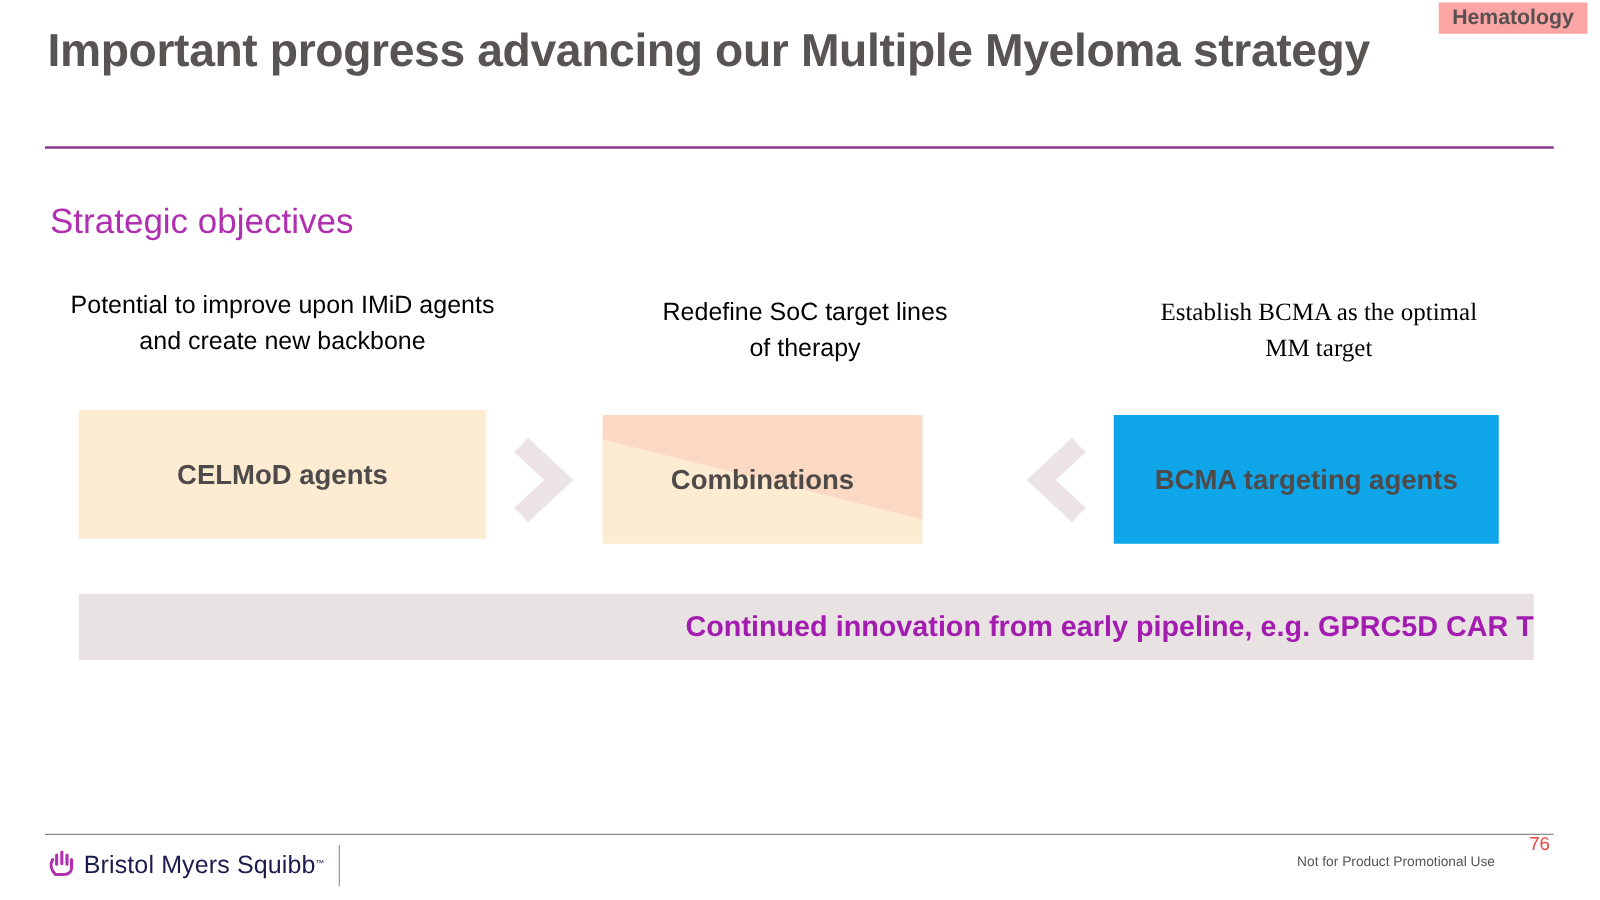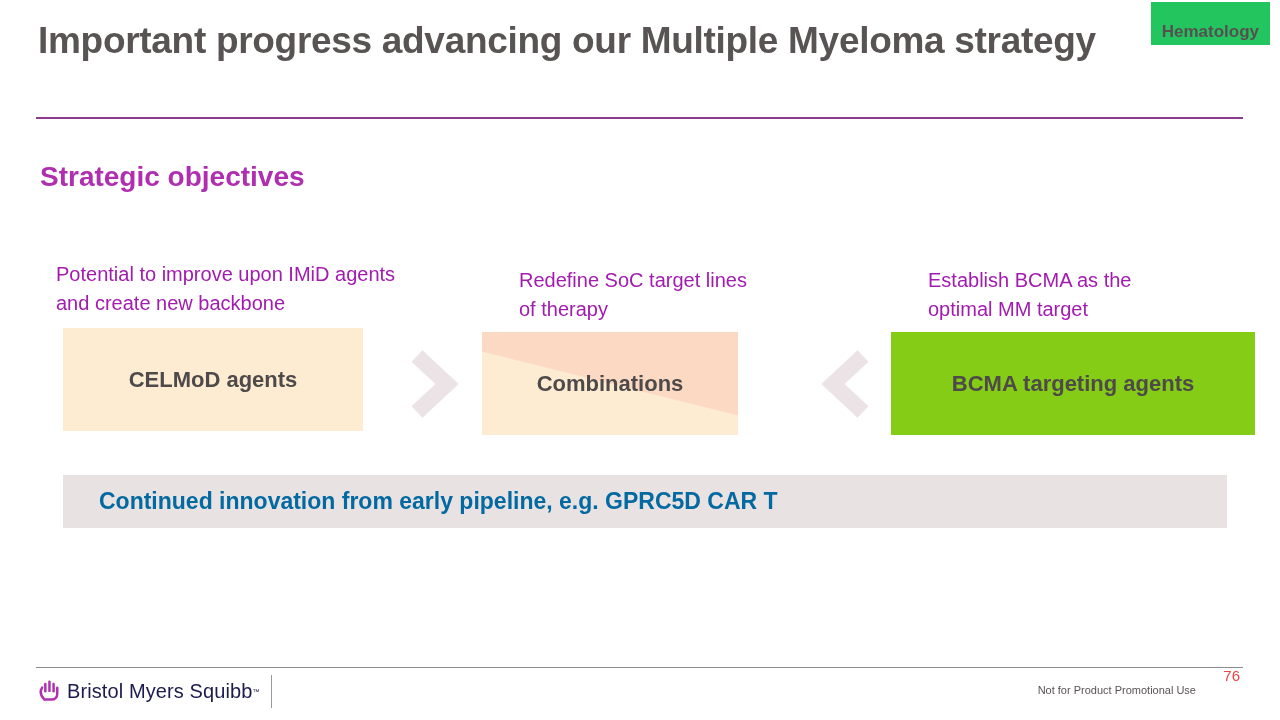--- a/index.html
+++ b/index.html
@@ -7,69 +7,69 @@
   body {
     position:relative;
     background:#ffffff;
     font-family:"Liberation Sans", sans-serif;
     color:#595454;
     overflow:hidden;
   }
 
   .badge {
     position:absolute; top:2px; right:10px;
-    background:#22c55e;
-    padding:20px 11px 3px 11px;
+    background:#fca5a5;
+    padding:2px 11px 3px 11px;
     font-size:17px; font-weight:bold; color:#565050;text-align:right;
   }
 
   .title {
     position:absolute; left:38px; top:18px; width:1060px;
     font-size:37px; font-weight:bold; color:#595454;
     line-height:1.24; letter-spacing:-0.3px;
   }
 
   .title-rule {
     position:absolute; left:36px; top:117px; width:1207px; height:2px;
     background:#8e3a8d;
   }
 
   .section-heading {
     position:absolute; left:40px; top:161px;
-    font-size:28px; font-weight:bold; color:#b02fb0;
+    font-size:28px; font-weight:normal; color:#b02fb0;
   }
 
   .objective {
-    position:absolute; 
-    font-size:20px; line-height:1.45; color:#a21caf;margin-top:30px;
+    position:absolute; text-align:center;
+    font-size:20px; line-height:1.45; color:#000000;
   }
   .objective.c1 { left:56px;  top:230px; width:340px; }
   .objective.c2 { left:519px; top:236px; width:250px; }
-  .objective.c3 { left:928px; top:236px; width:254px; }
+  .objective.c3 { left:928px; top:236px; width:254px;font-family:Liberation Serif, serif; }
 
   .pillar-box {
     position:absolute; height:103px;
     display:flex; align-items:center; justify-content:center;
     font-size:22px; font-weight:bold; color:#4f4a4a;
     text-align:center;
   }
-  .pillar-box.b1 { left:63px;  top:328px; width:300px; background:#fdecd2; }
+  .pillar-box.b1 { left:63px;  top:328px; width:326px; background:#fdecd2; }
   .pillar-box.b2 { left:482px; top:332px; width:256px;
     background:linear-gradient(14deg, #fdecd2 49.7%, #fbd9c3 50.3%); }
-  .pillar-box.b3 { left:891px; top:332px; width:364px; background:#84cc16; }
+  .pillar-box.b3 { left:891px; top:332px; width:308px; background:#0ea5e9; }
 
   .chevron { position:absolute; top:349px; }
   .chevron.right { left:405px; }
   .chevron.left  { left:821px; }
 
   .banner {
     position:absolute; left:63px; top:475px; width:1164px; height:53px;
     background:#e9e2e3;
-    display:flex; align-items:center; justify-content:flex-start;
-    font-size:23px; font-weight:bold; color:#0369a1;padding-left:36px;
+    display:flex; align-items:center; justify-content:flex-end;
+    font-size:23px; font-weight:bold; color:#a21caf;
   }
 
   .footer-rule {
     position:absolute; left:36px; top:667px; width:1207px; height:1px;
     background:#8c8c8c;
   }
 
   .logo {
     position:absolute; left:38px; top:675px;
     display:flex; align-items:center;

